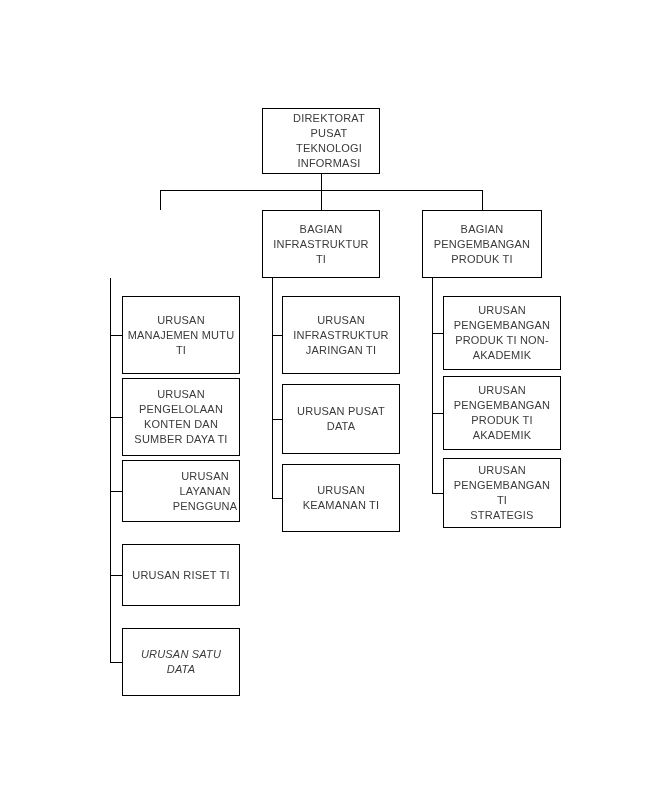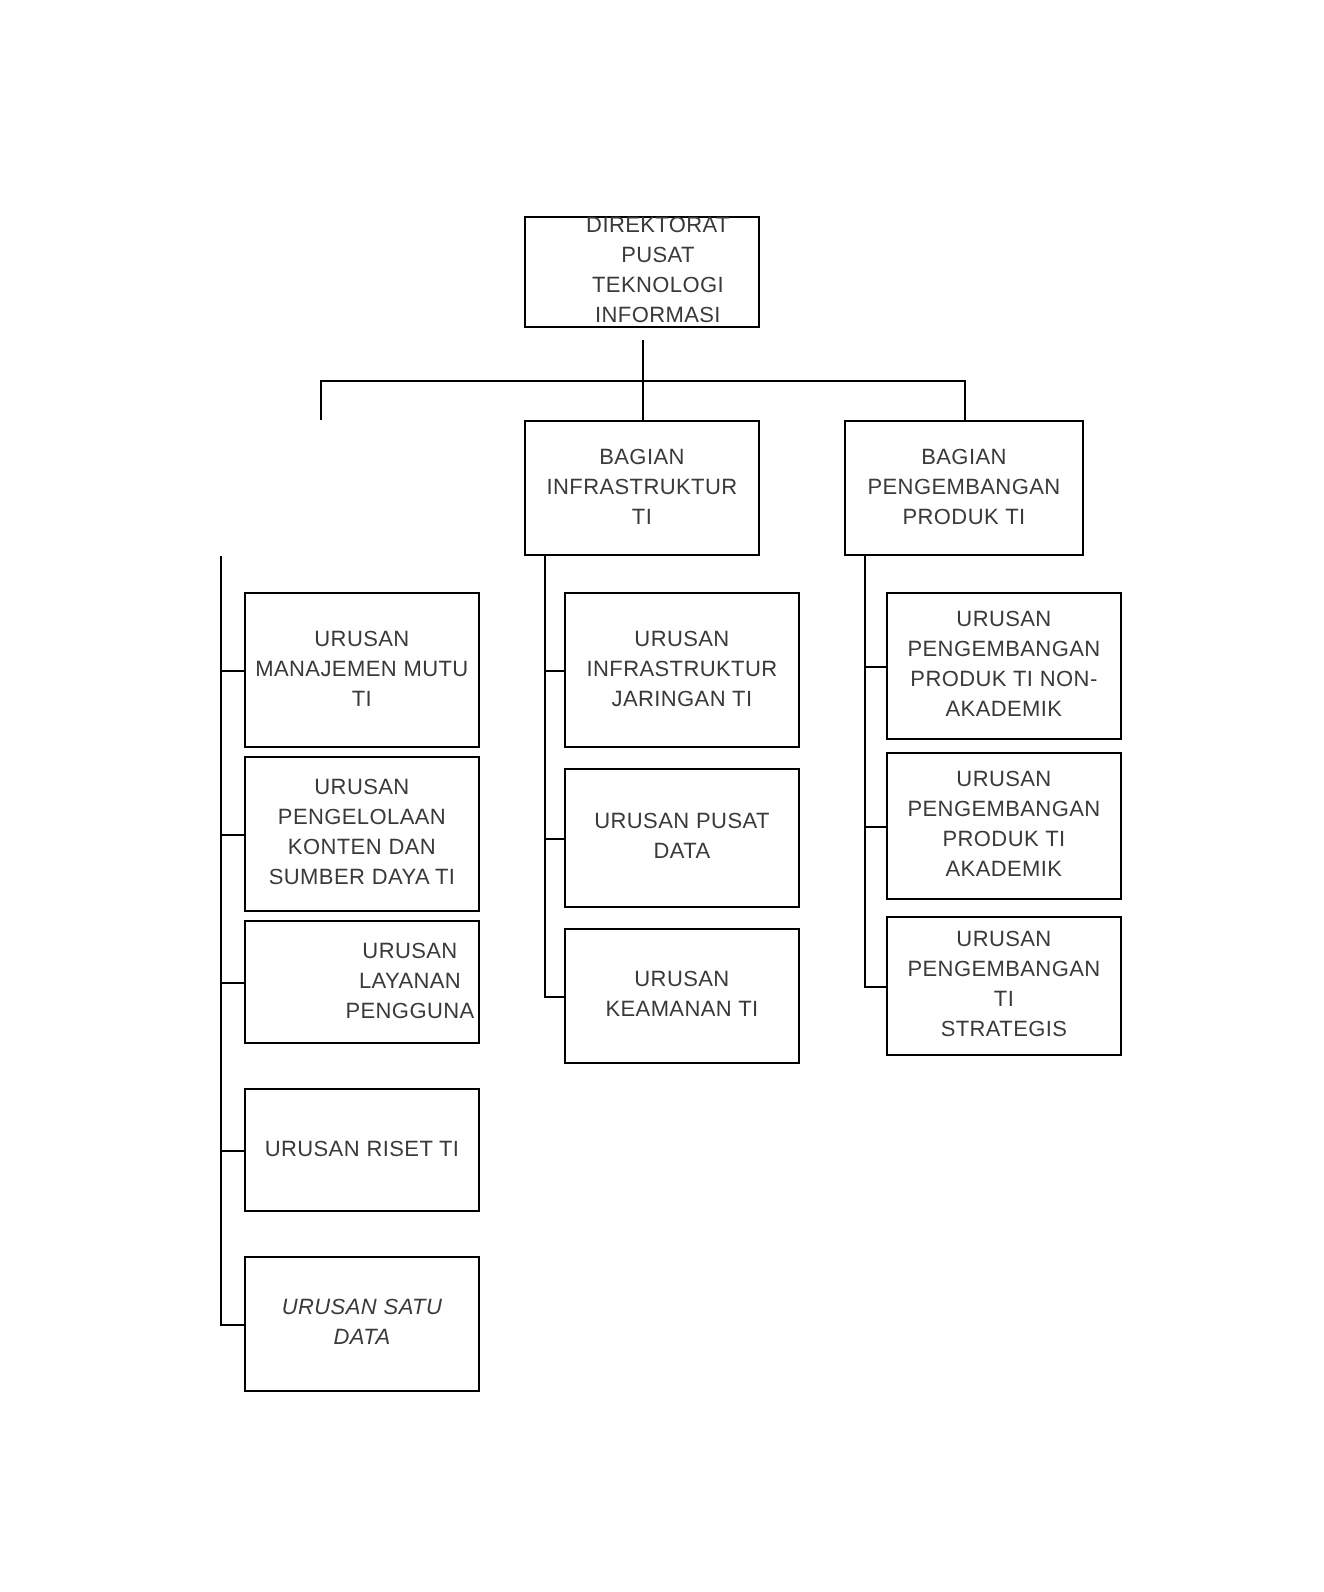--- a/index.html
+++ b/index.html
@@ -39,21 +39,21 @@
     background: #000000;
     z-index: 1;
   }
   .v-line { width: 1px; }
   .h-line { height: 1px; }
 </style>
 </head>
 <body>
 
 <div id="chart-canvas">
-    <div class="node" style="left: 262px; top: 108px; width: 118px; height: 56px; border-color: rgb(0, 0, 0); background: rgb(255, 255, 255); padding-left: 16px;">
+    <div class="node" style="left: 262px; top: 108px; width: 118px; height: 66px; border-color: rgb(0, 0, 0); background: rgb(255, 255, 255); padding-left: 16px;">
       <div class="node-label" style="color: rgb(58, 58, 58);">DIREKTORAT
 PUSAT TEKNOLOGI
 INFORMASI</div>
     </div>
     <div class="connector v-line" style="left: 321px; top: 170px; height: 20px; background: rgb(0, 0, 0);"></div>
     <div class="connector h-line" style="left: 160px; top: 190px; width: 322px; background: rgb(0, 0, 0);"></div>
     <div class="connector v-line" style="left: 160px; top: 190px; height: 20px; background: rgb(0, 0, 0);"></div>
     <div class="connector v-line" style="left: 110px; top: 278px; height: 384px; background: rgb(0, 0, 0);"></div>
     <div class="connector h-line" style="left: 110px; top: 335px; width: 12px; background: rgb(0, 0, 0);"></div>
     <div class="node" style="left: 122px; top: 296px; width: 118px; height: 78px; border-color: rgb(0, 0, 0); background: rgb(255, 255, 255);">

